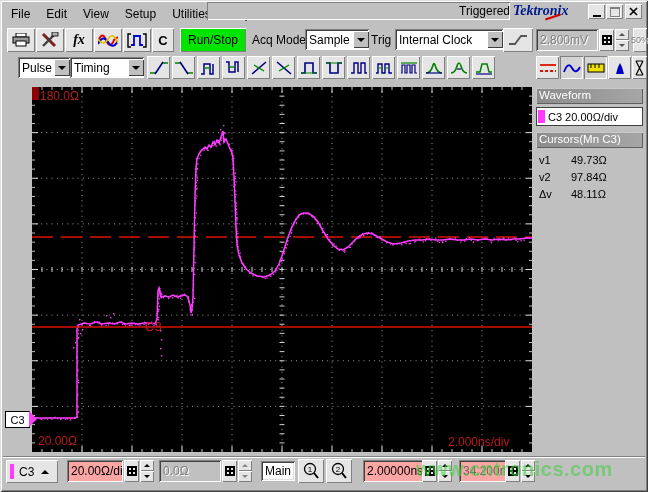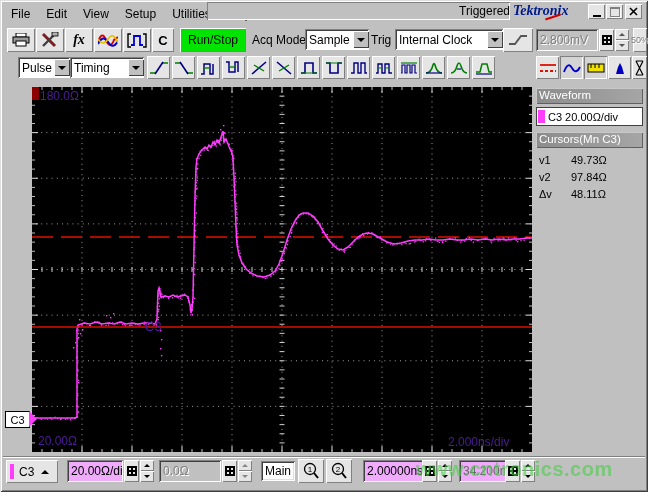--- a/index.html
+++ b/index.html
@@ -36,36 +36,36 @@
   .dd-arrow{margin-left:auto;width:16px;height:17px;background:#c0c0c0;
             box-shadow:inset 1px 1px 0 #fff, inset -1px -1px 0 #404040;
             display:flex;align-items:center;justify-content:center;}
   .tri-down{width:0;height:0;border-left:4px solid transparent;border-right:4px solid transparent;
             border-top:4px solid #000;}
   .tri-up{width:0;height:0;border-left:4px solid transparent;border-right:4px solid transparent;
           border-bottom:4px solid #000;}
   .lbl{position:absolute;top:7px;font-size:12px;}
   .field{position:absolute;display:flex;align-items:center;height:22px;top:3px;}
   .field .val{height:100%;display:flex;align-items:center;padding-left:4px;font-size:12px;
-              background:#f0abfc;box-shadow:inset 1px 1px 0 #808080, inset -1px -1px 0 #fff,
+              background:#fca5a5;box-shadow:inset 1px 1px 0 #808080, inset -1px -1px 0 #fff,
               inset 2px 2px 0 #404040;flex:1;}
   .field.disabled .val{background:#c0c0c0;color:#808080;text-shadow:1px 1px 0 #fff;}
   .keypad{width:15px;height:22px;}
   .kp-glyph{width:8px;height:8px;border:1px solid #000;display:grid;
             grid-template-columns:1fr 1fr;grid-template-rows:1fr 1fr;}
   .kp-glyph b{border:0.5px solid #000;}
   .spin{width:14px;height:22px;display:flex;flex-direction:column;}
   .spin div{flex:1;}
   .spin .tri-up{border-bottom-width:3px;border-left-width:3px;border-right-width:3px;}
   .spin .tri-down{border-top-width:3px;border-left-width:3px;border-right-width:3px;}
   .runstop{background:#00e400;font-size:12px;}
   .dis{color:#808080;text-shadow:1px 1px 0 #fff;}
   
   .graticule{position:absolute;left:32px;top:87px;width:500px;height:365px;background:#000;}
-  .g-label{position:absolute;color:#4c1d95;font-size:12px;}
+  .g-label{position:absolute;color:#b91c1c;font-size:12px;}
   .corner-mark{position:absolute;left:32px;top:87px;width:7px;height:13px;background:#8d0000;}
   .ch-marker{position:absolute;left:5px;top:411px;width:23px;height:15px;background:#fff;
              border:1px solid #000;font-size:11px;display:flex;align-items:center;justify-content:center;}
   .ch-arrow{position:absolute;left:29px;top:411px;width:0;height:0;
             border-left:8px solid #ff3dff;border-top:8px solid transparent;border-bottom:8px solid transparent;}
   
   .panel{position:absolute;left:536px;top:88px;width:107px;}
   .panel-hdr{height:15px;background:linear-gradient(90deg,#8c8c8c,#a6a6a6);color:#fff;
              font-weight:normal;font-size:11.5px;padding:1px 3px 0 3px;
              box-shadow:inset 1px 1px 0 #c8c8c8, inset -1px -1px 0 #606060;}

